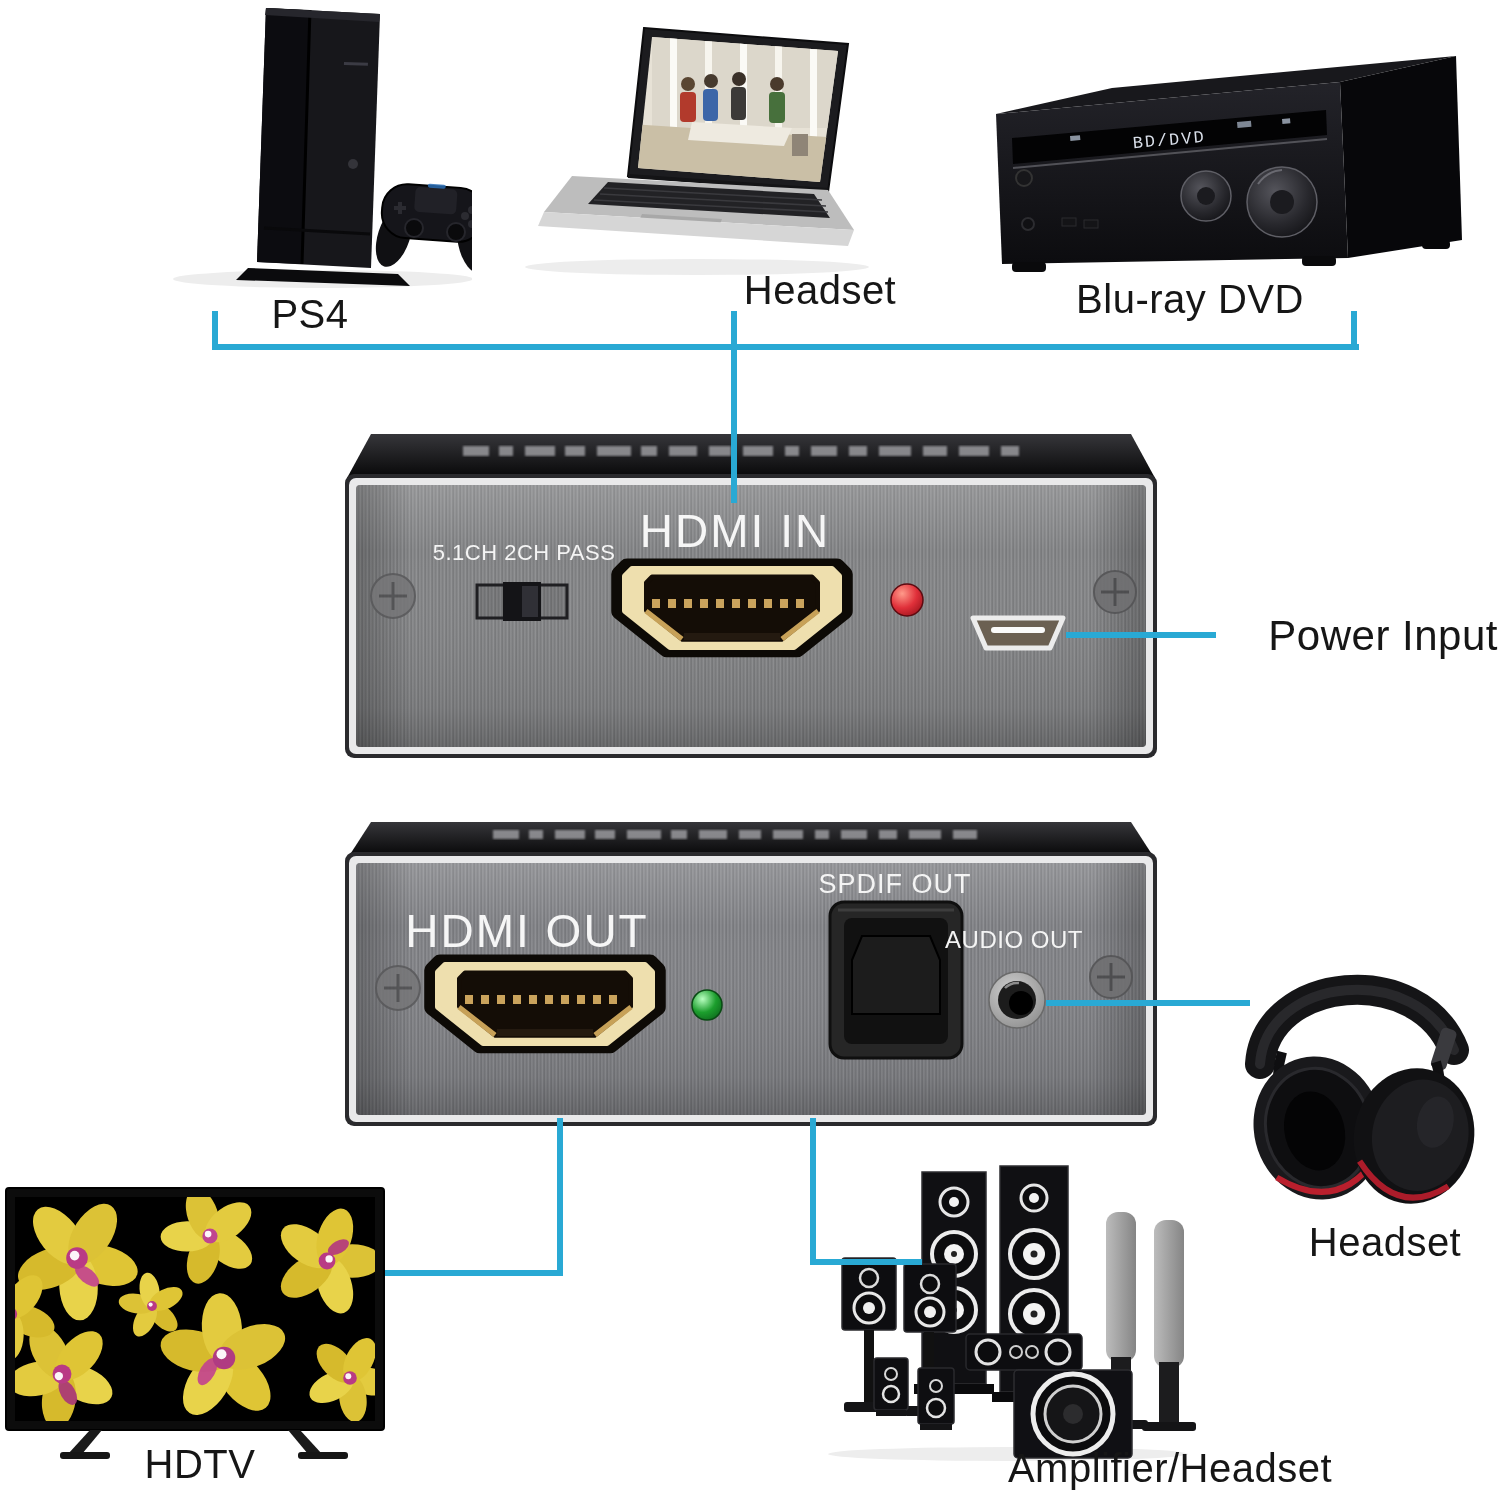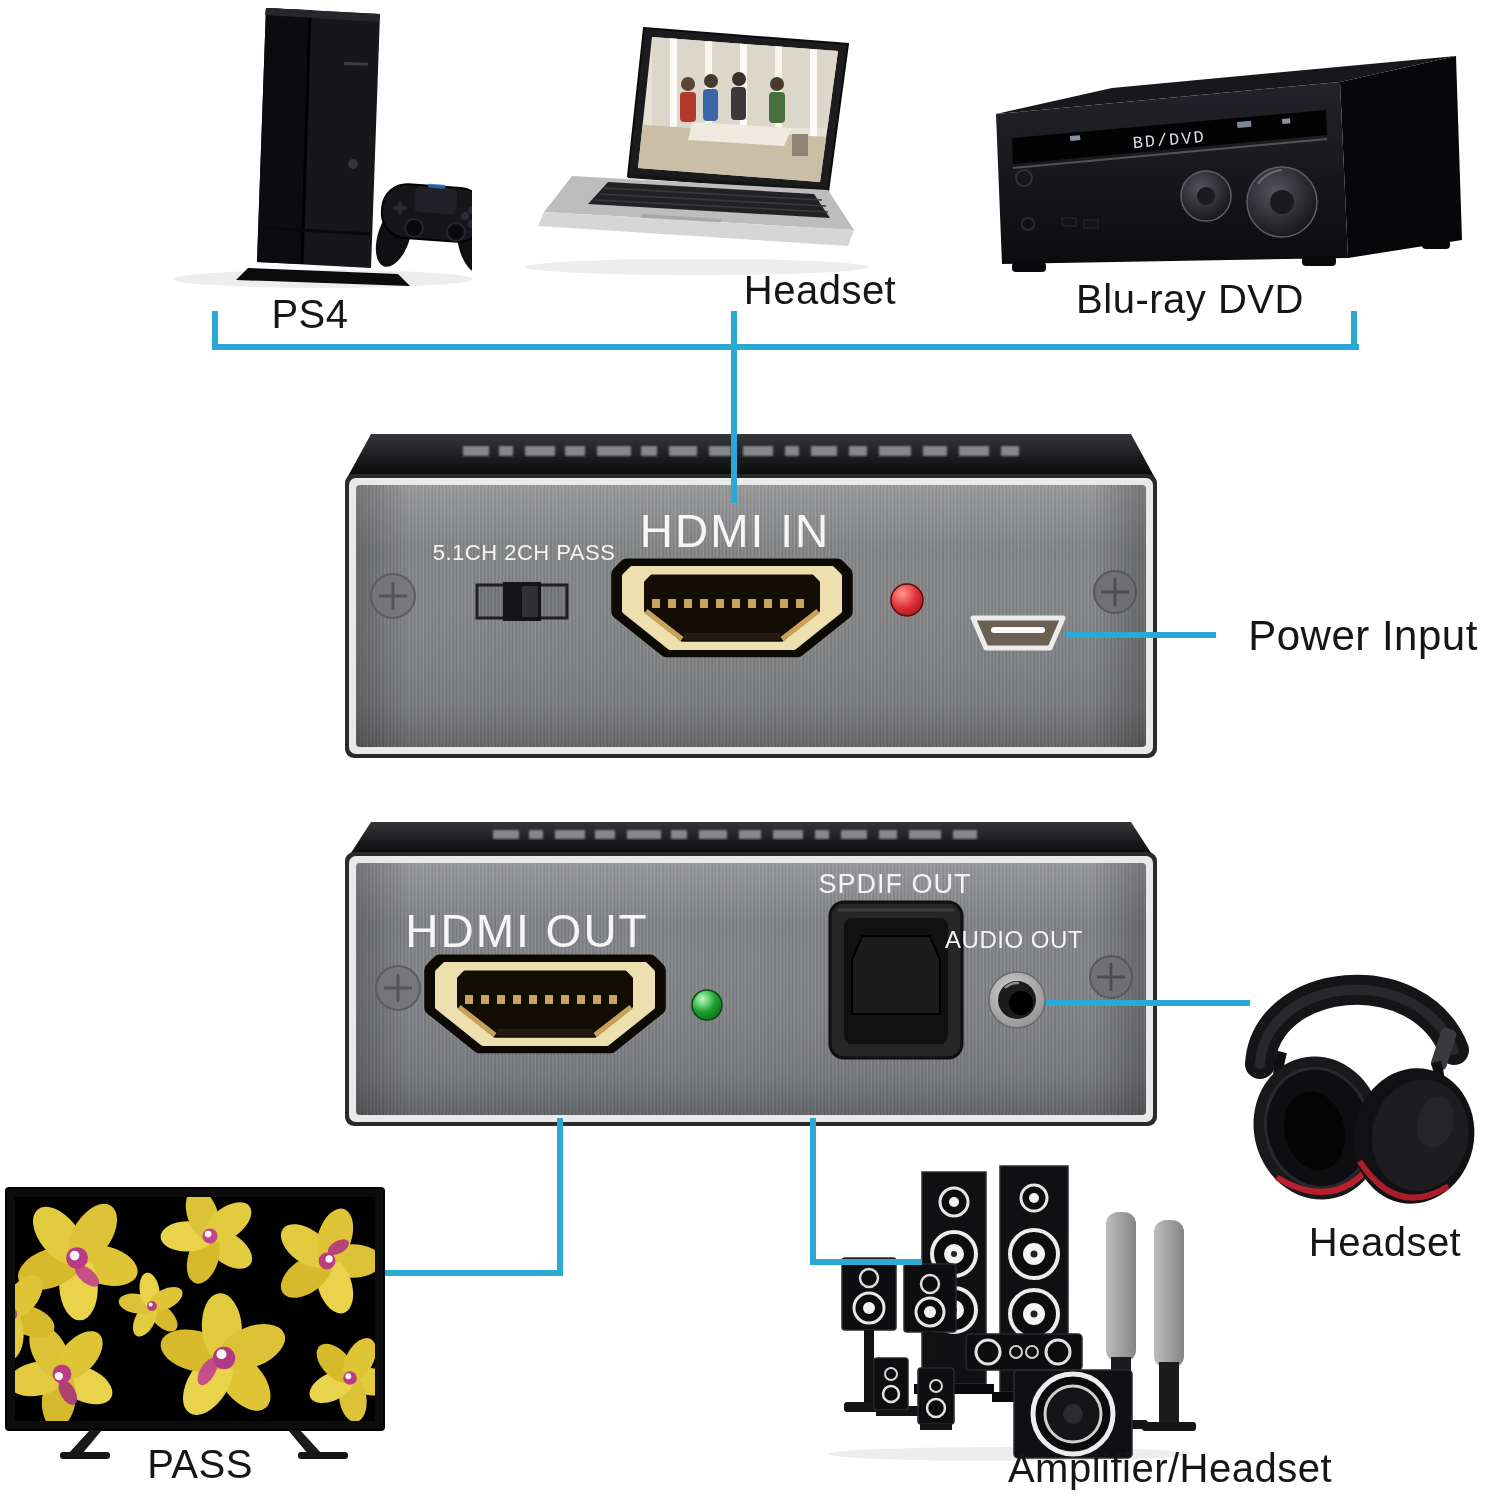--- a/index.html
+++ b/index.html
@@ -3,21 +3,21 @@
 <meta charset="utf-8">
 <style>
   html,body{margin:0;padding:0;background:#ffffff;}
   .canvas{position:relative;width:1499px;height:1500px;background:#ffffff;overflow:hidden;
           font-family:"Liberation Sans",sans-serif;}
   .dev{position:absolute;z-index:20;}
   .boxsvg{position:absolute;z-index:30;}
   .cline{position:absolute;background:#29a9d4;z-index:40;}
   .device-label{position:absolute;font-size:40px;color:#161616;text-align:center;
                 letter-spacing:0.5px;z-index:50;white-space:nowrap;}
-  .device-label.left{text-align:center;}
+  .device-label.left{text-align:right;}
   .power-label{font-size:42px;}
 </style>
 </head>
 <body>
 
 <div class="canvas">
 
   <div class="cline" style="left:212px;top:344px;width:1147px;height:6px"></div>
   <div class="cline" style="left:212px;top:311px;width:6px;height:39px"></div>
   <div class="cline" style="left:731px;top:311px;width:6px;height:192px"></div>
@@ -556,17 +556,17 @@
       <ellipse cx="6" cy="-2" rx="48" ry="56" fill="#1d1d20"></ellipse>
       <ellipse cx="18" cy="-18" rx="18" ry="26" fill="#2a2a2e" opacity="0.7"></ellipse>
       <path d="M -48,36 Q 0,84 44,42" fill="none" stroke="#b51e2b" stroke-width="6" opacity="0.95"></path>
     </g>
   </svg>
 
   <div class="device-label" style="left:150px;top:292px;width:320px">PS4</div>
   <div class="device-label" style="left:630px;top:268px;width:380px">Headset</div>
   <div class="device-label" style="left:990px;top:277px;width:400px">Blu-ray DVD</div>
   <div class="device-label left power-label" style="left:1228px;top:612px;width:270px">Power Input</div>
-  <div class="device-label" style="left:30px;top:1442px;width:340px">PASS</div>
+  <div class="device-label" style="left:30px;top:1442px;width:340px">HDTV</div>
   <div class="device-label" style="left:955px;top:1446px;width:430px">Amplifier/Headset</div>
   <div class="device-label" style="left:1255px;top:1220px;width:260px">Headset</div>
 
 </div>
 
 </body></html>

